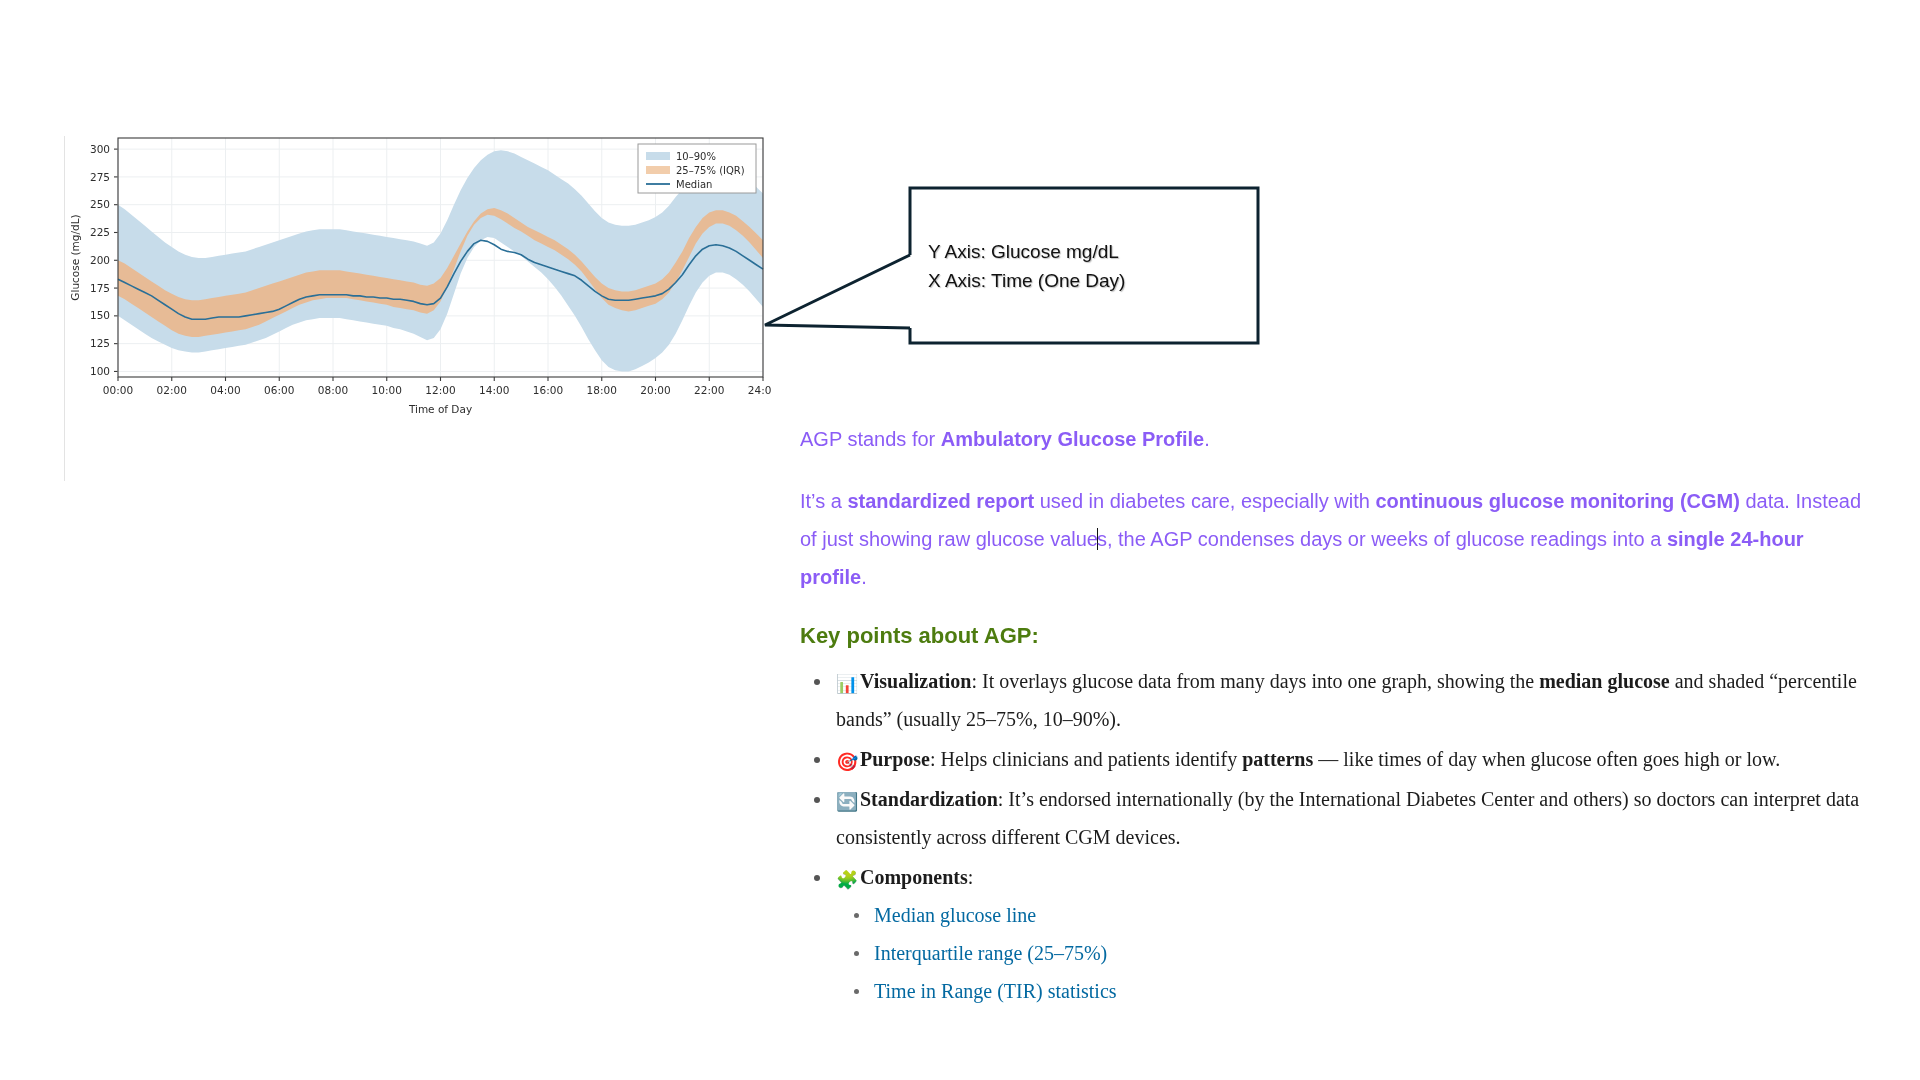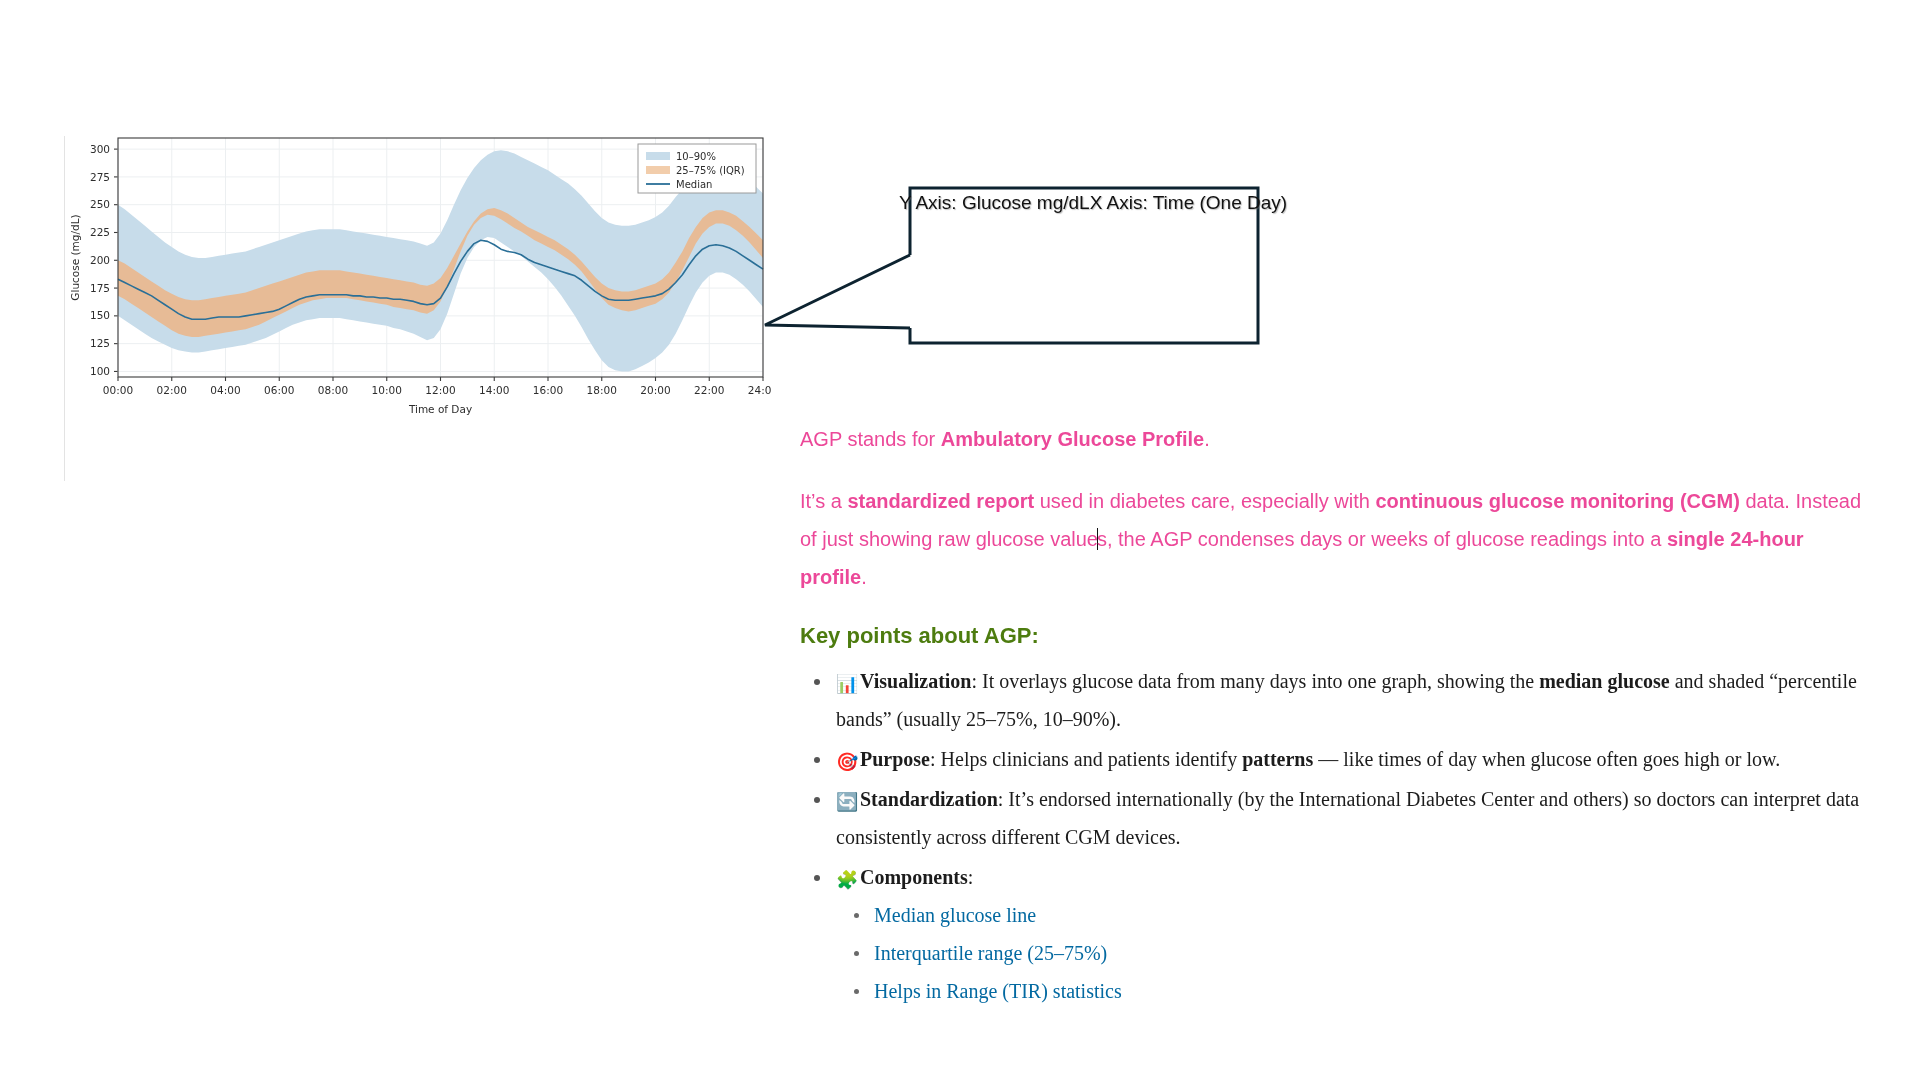--- a/index.html
+++ b/index.html
@@ -62,21 +62,21 @@
   .callout-fill { fill: #ffffff; }
 
   #callout-box {
     position: absolute;
     left: 910px;
     top: 188px;
     width: 348px;
     height: 156px;
     box-sizing: border-box;
     display: flex;
-    flex-direction: row;
+    flex-direction: column;
     justify-content: center;
     padding-left: 18px;
   }
   .callout-line {
     font-family: "Liberation Sans", sans-serif;
     font-size: 19px;
     line-height: 29px;
     color: #111111;
     text-shadow: 1px 1px 1px rgba(120,120,120,0.45);
     white-space: nowrap;
@@ -85,21 +85,21 @@
   
   #doc {
     position: absolute;
     left: 800px;
     top: 420px;
     width: 1070px;
   }
   .para {
     font-size: 20px;
     line-height: 38px;
-    color: #ec4899;
+    color: #8b5cf6;
     margin: 0 0 24px 0;
   }
   .para b { font-weight: 700; }
   .section-title {
     font-size: 22px;
     font-weight: 700;
     color: #4d7c0f;
     margin: 6px 0 10px 0;
     line-height: 32px;
   }
@@ -285,17 +285,17 @@
       <span class="bullet-emoji">🎯</span><b class="bold">Purpose</b><span>: Helps clinicians and patients identify </span><b class="bold">patterns</b><span> — like times of day when glucose often goes high or low.</span>
     </li>
     <li>
       <span class="bullet-emoji">🔄</span><b class="bold">Standardization</b><span>: It’s endorsed internationally (by the International Diabetes Center and others) so doctors can interpret data consistently across different CGM devices.</span>
     </li>
     <li>
       <span class="bullet-emoji">🧩</span><b class="bold">Components</b><span>:</span>
       <ul class="lvl2">
         <li>Median glucose line</li>
         <li>Interquartile range (25–75%)</li>
-        <li>Helps in Range (TIR) statistics</li>
+        <li>Time in Range (TIR) statistics</li>
       </ul>
     </li>
   </ul>
 </div>
 
 </body></html>

